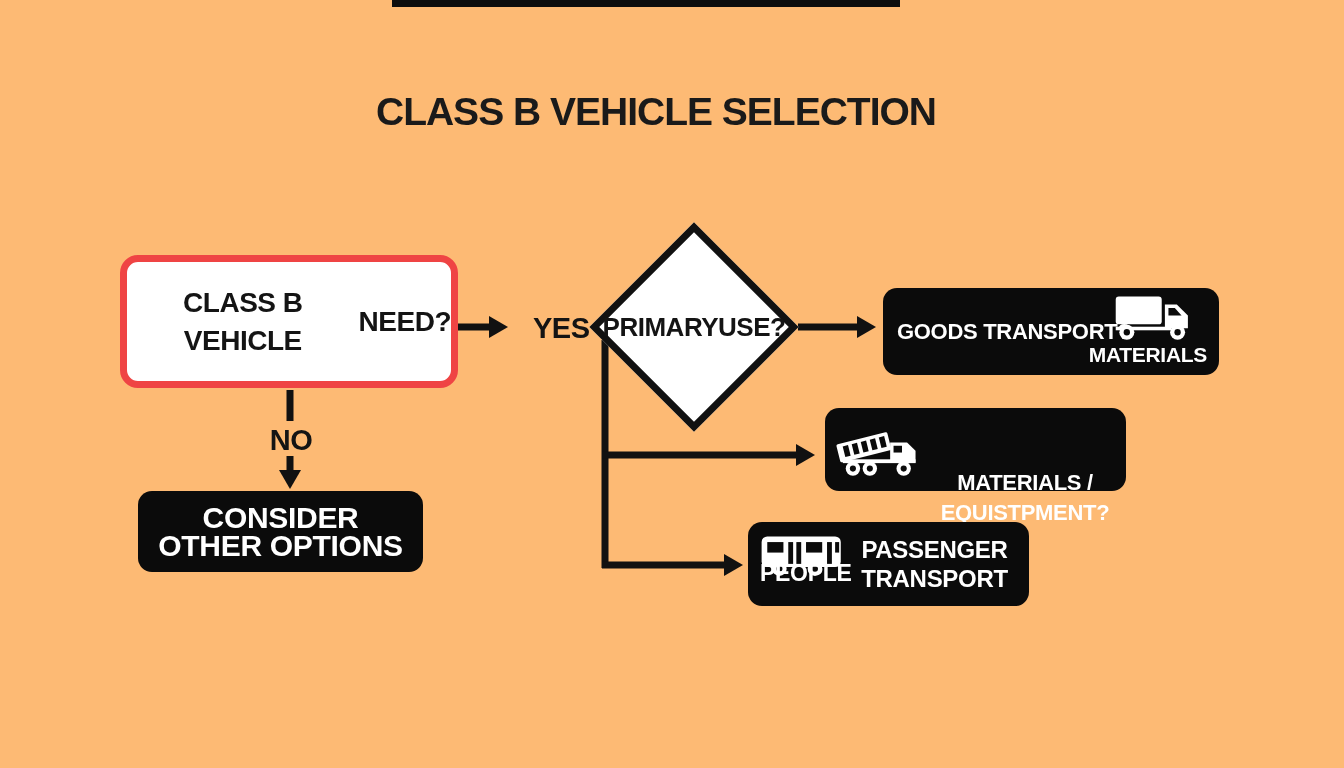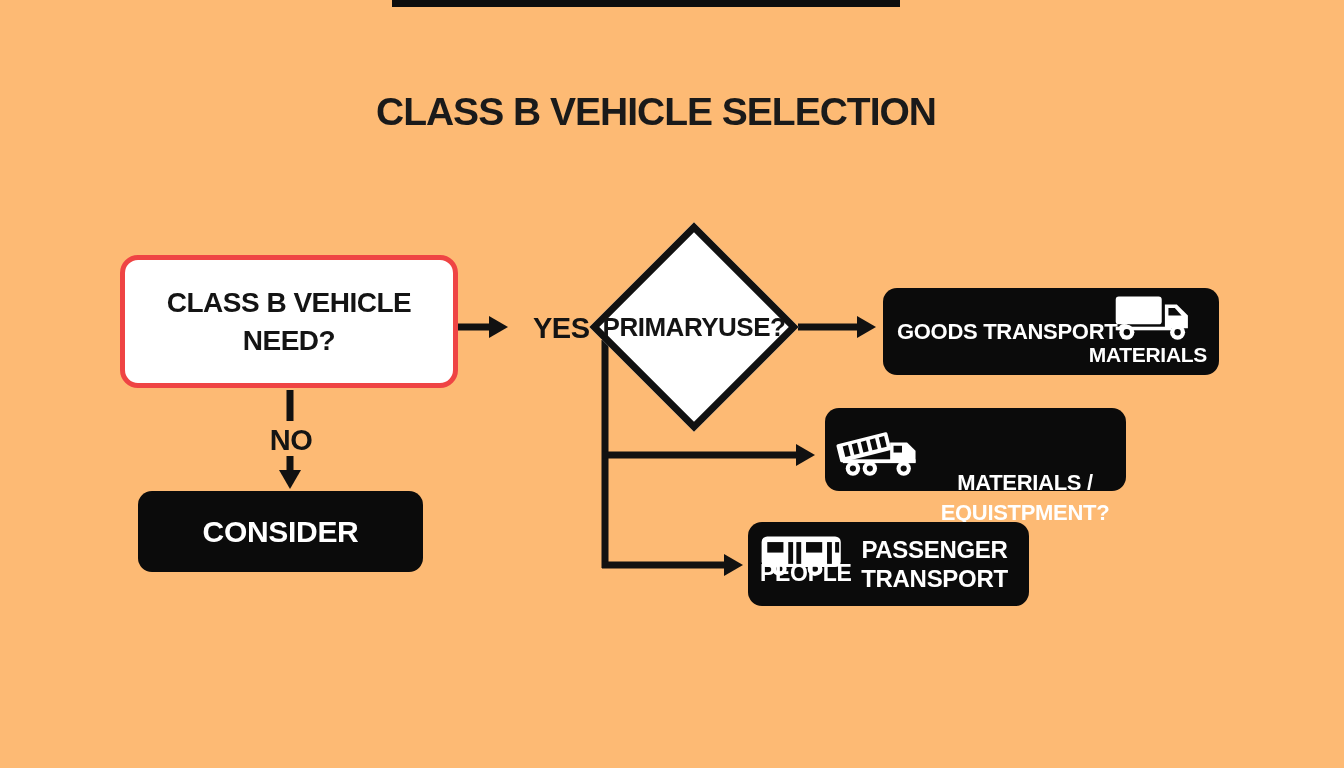--- a/index.html
+++ b/index.html
@@ -31,24 +31,24 @@
     letter-spacing: -1px;
     color: #1a1a1a;
     white-space: nowrap;
   }
 
   
   .need-box {
     left: 120px; top: 255px; width: 338px; height: 133px;
     box-sizing: border-box;
     background: #ffffff;
-    border: 5px solid #ef4444;
+    border: 7px solid #ef4444;
     border-radius: 18px;
     display: flex;
-    flex-direction: column;
+    flex-direction: row;
     align-items: center;
     justify-content: center;
     text-align: center;
     font-size: 28px;
     font-weight: 800;
     letter-spacing: -0.5px;
     line-height: 38px;
     color: #141414;
   }
 
@@ -220,20 +220,21 @@
   <div class="abs diamond-wrap">
     <div class="diamond-shape"></div>
     <div class="diamond-label">
       <span>PRIMARY</span>
       <span>USE?</span>
     </div>
   </div>
 
   <div class="abs dark-box consider-box">
     <span>CONSIDER</span>
+    <span>OTHER OPTIONS</span>
   </div>
 
   <div class="abs dark-box goods-box">
     <span class="goods-label">GOODS TRANSPORT?</span>
     <svg class="goods-icon" viewBox="0 0 96 58">
       <rect x="1" y="2" width="58" height="35" rx="4" fill="#fff"></rect>
       <rect x="1" y="40" width="70" height="4.5" fill="#fff"></rect>
       <path d="M63 12 h15 l14 14 v16 h-29 z" fill="#fff"></path>
       <path d="M67.5 16.5 h8 l8.5 9.5 h-16.5 z" fill="#0b0b0b"></path>
       <circle cx="15" cy="47" r="9.5" fill="#fff"></circle>

